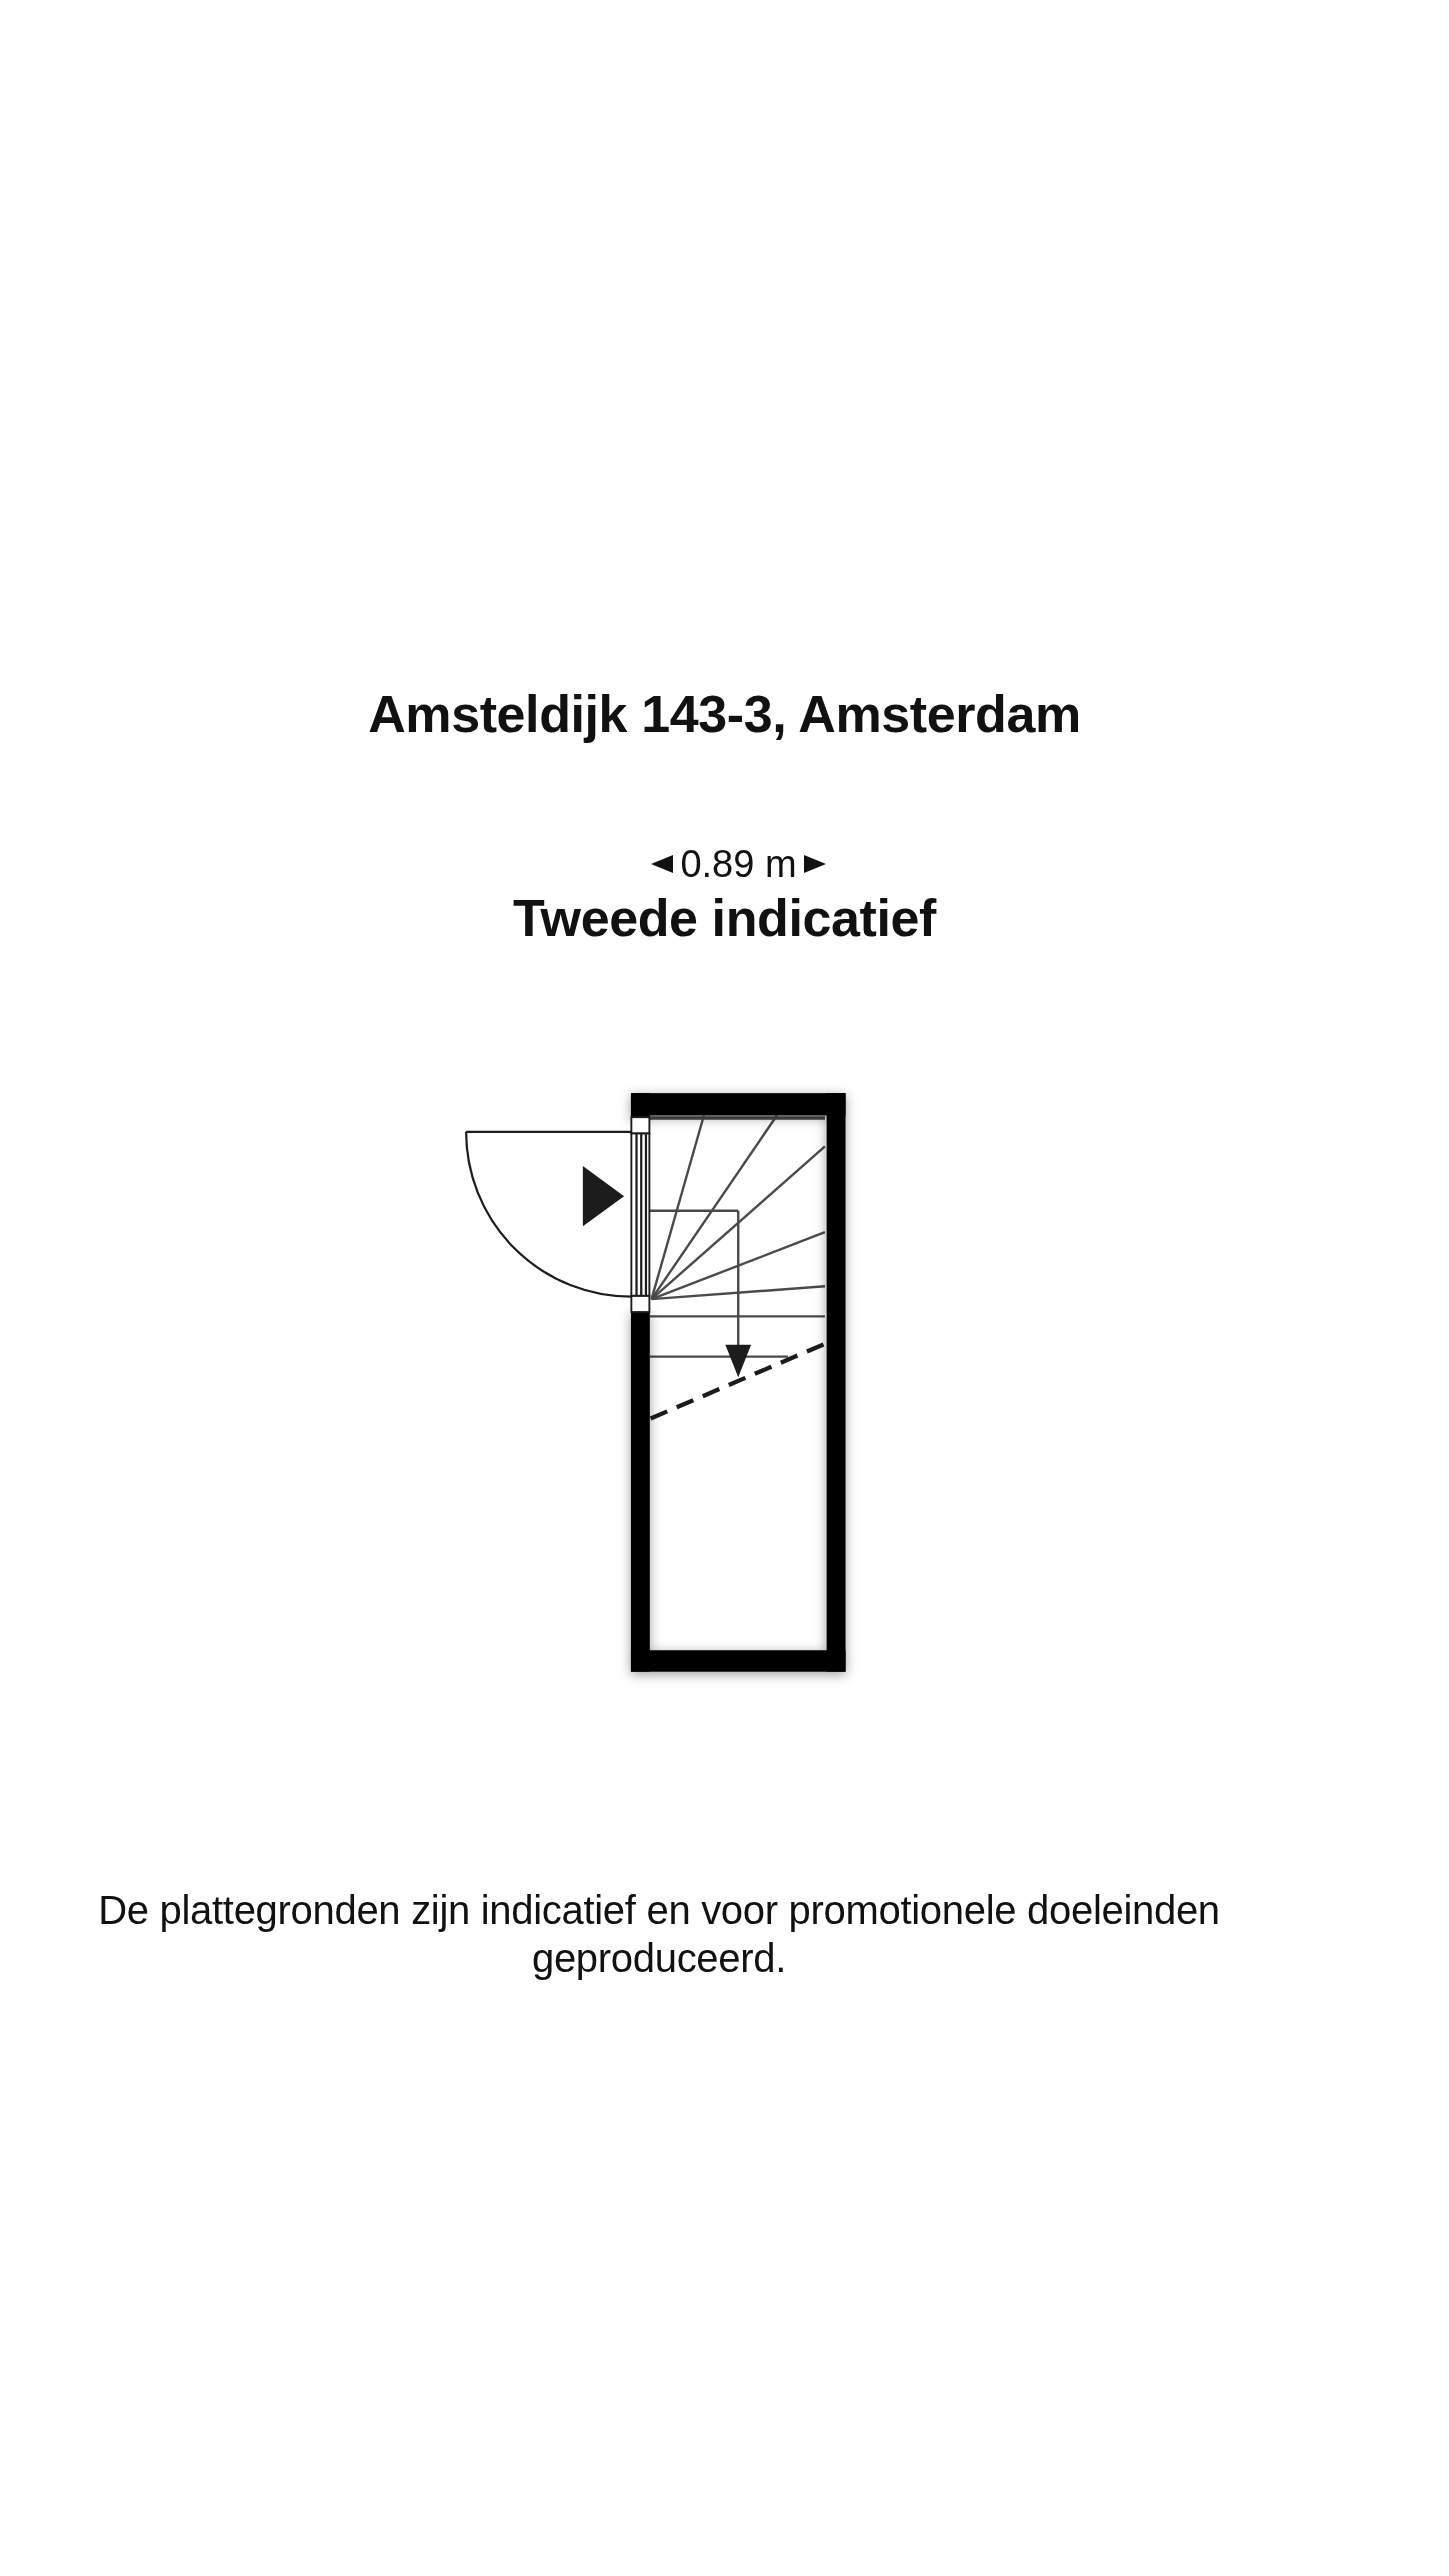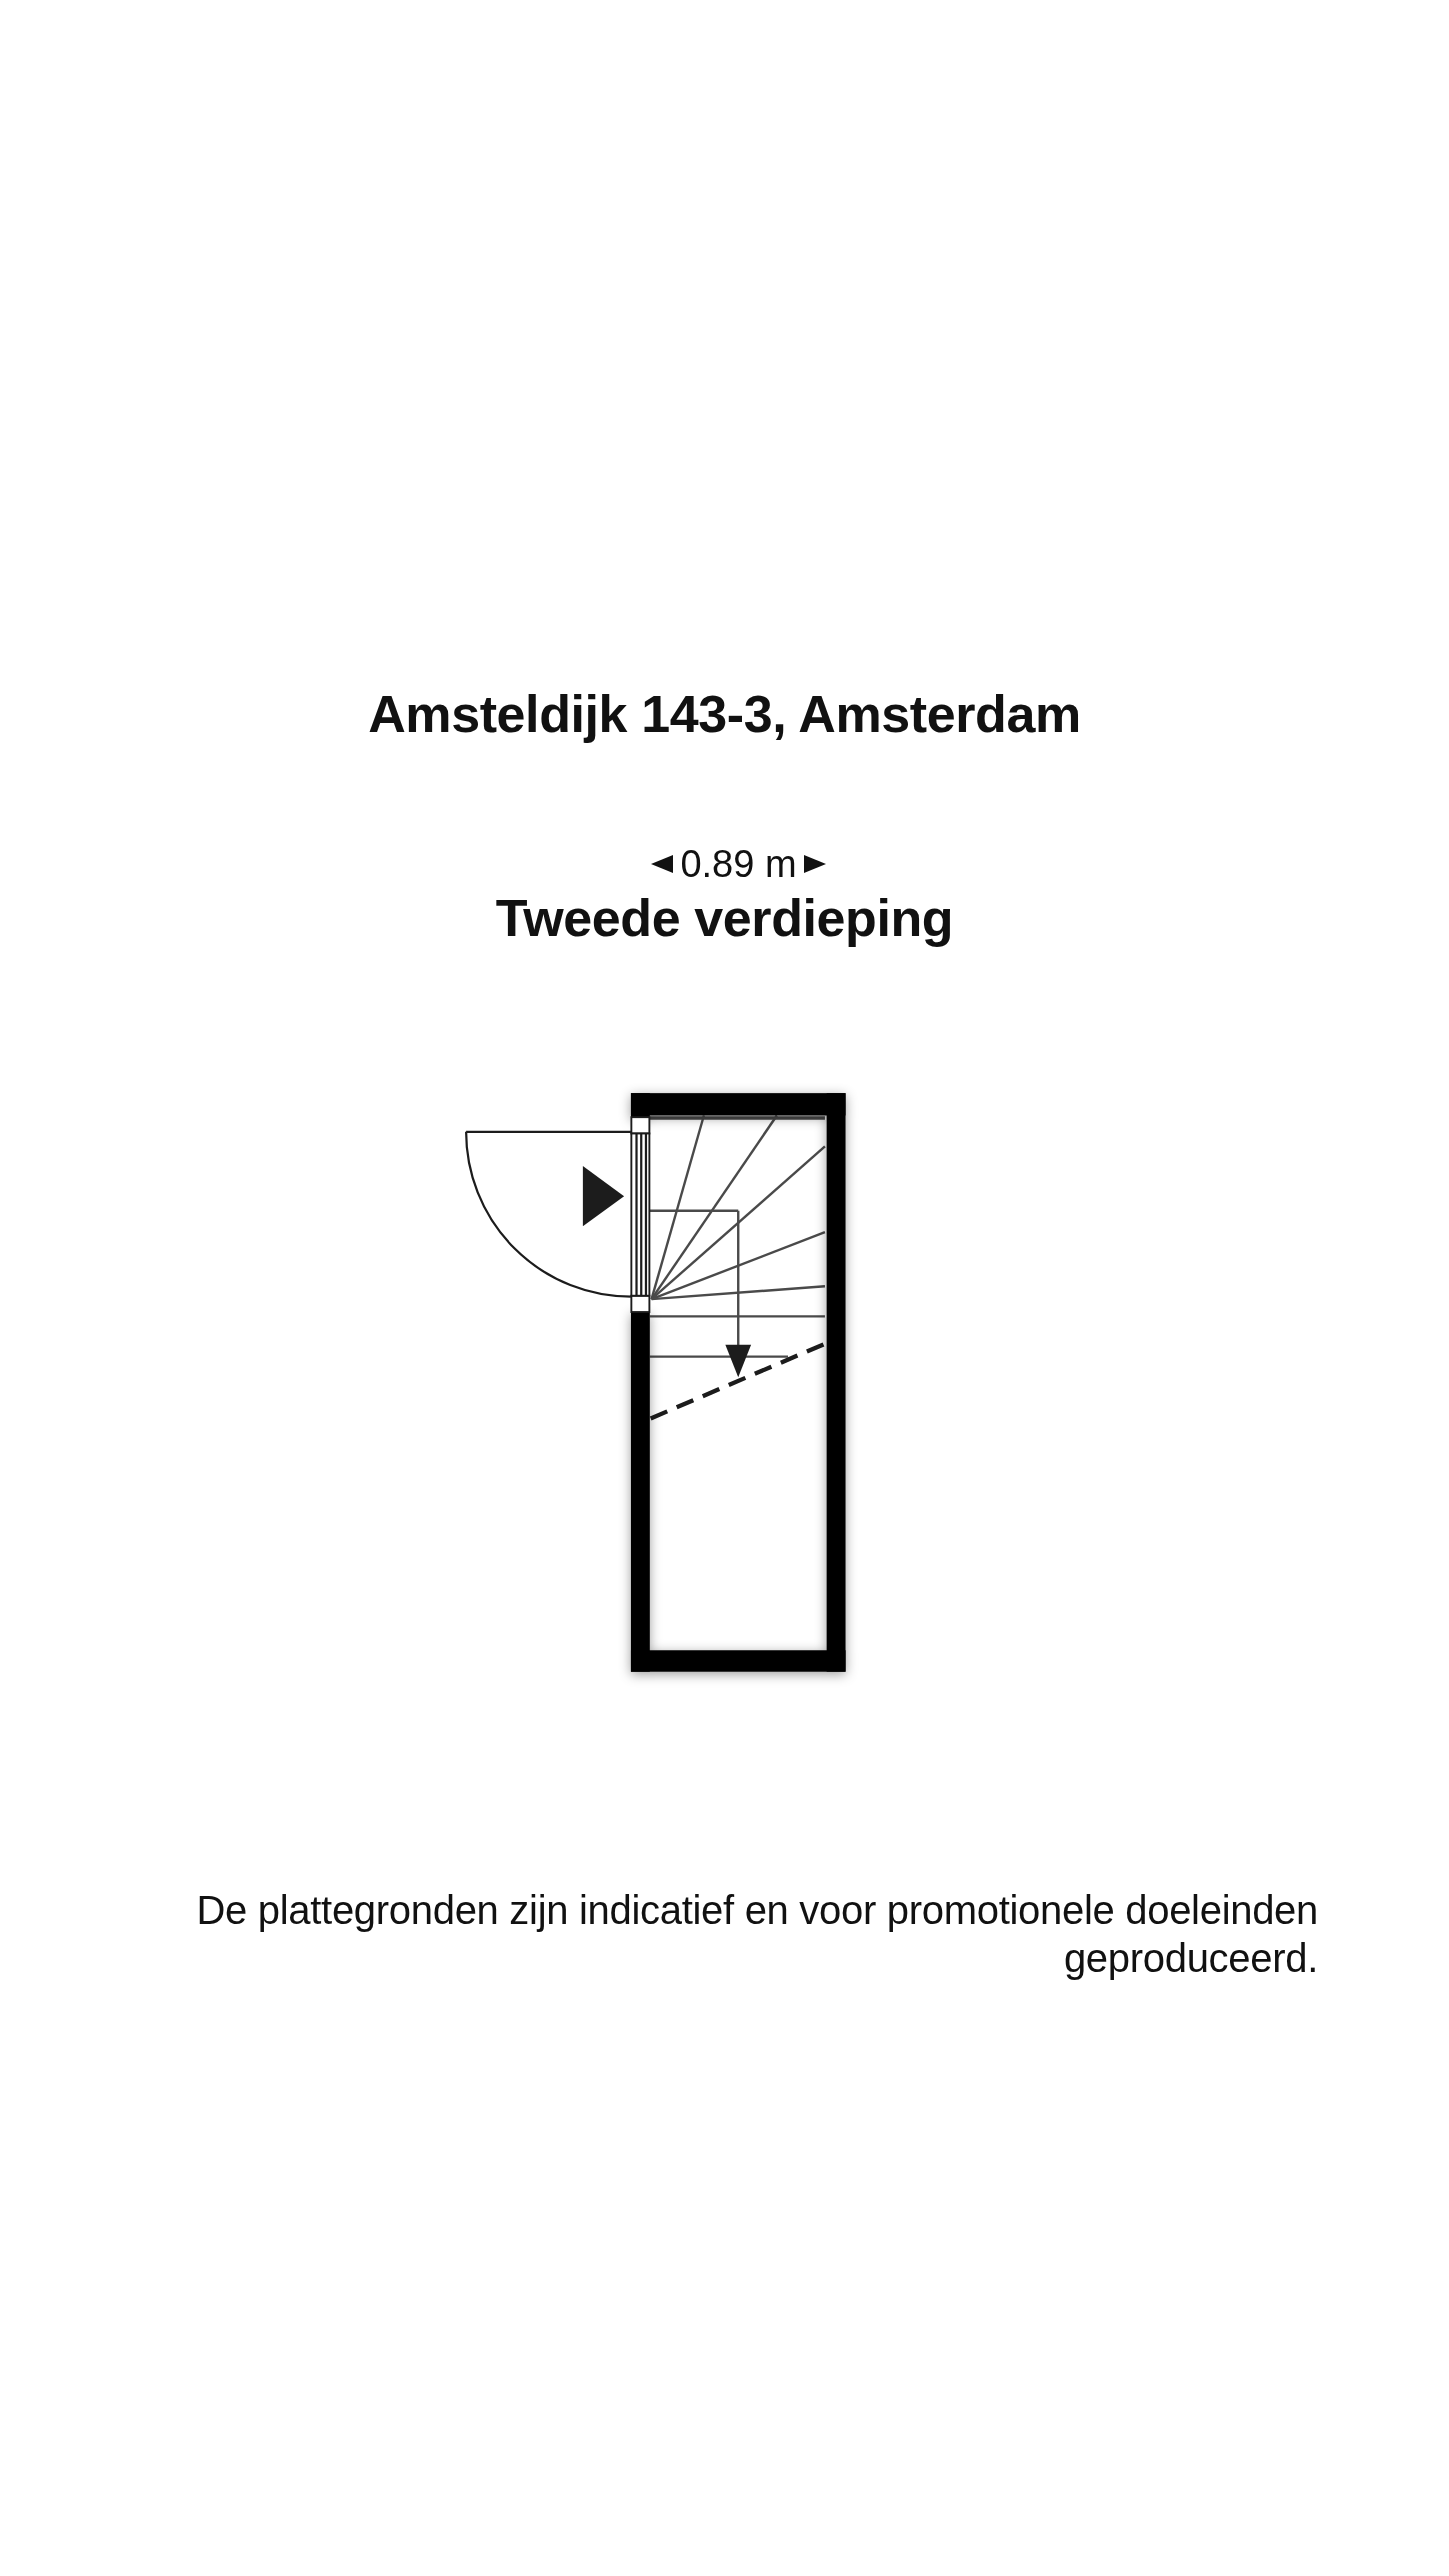--- a/index.html
+++ b/index.html
@@ -42,29 +42,29 @@
   .walls{filter:drop-shadow(0px 3px 7px rgba(0,0,0,0.38));}
   .wall{fill:var(--wall);stroke:none;}
   .stair{stroke:var(--stair-line);stroke-width:2.8;fill:none;}
   .stair-thick{stroke:var(--stair-line);stroke-width:4;fill:none;}
   .doorline{stroke:var(--door-line);stroke-width:2.6;fill:none;}
   .doorframe{fill:#ffffff;stroke:var(--door-line);stroke-width:2.2;}
   .solid{fill:var(--door-line);stroke:none;}
   .cutline{stroke:var(--door-line);stroke-width:5;fill:none;stroke-dasharray:21 12;}
   .footer{
     position:absolute;top:1886px;left:0;width:1318px;
-    text-align:right;font-size:40px;line-height:48px;letter-spacing:-0.3px;
+    text-align:center;font-size:40px;line-height:48px;letter-spacing:-0.3px;
   }
 </style>
 </head>
 <body>
 
 <div class="title">
   <div>Amsteldijk 143-3, Amsterdam</div>
-  <div>Tweede verdieping</div>
+  <div>Tweede indicatief</div>
 </div>
 
 <div class="dim-row">
   <span class="tri tri-left"></span>
   <span class="dim-label">0.89 m</span>
   <span class="tri tri-right"></span>
 </div>
 
 <svg class="plan-svg" width="1449" height="2576" viewBox="0 0 1688 3000">
 

